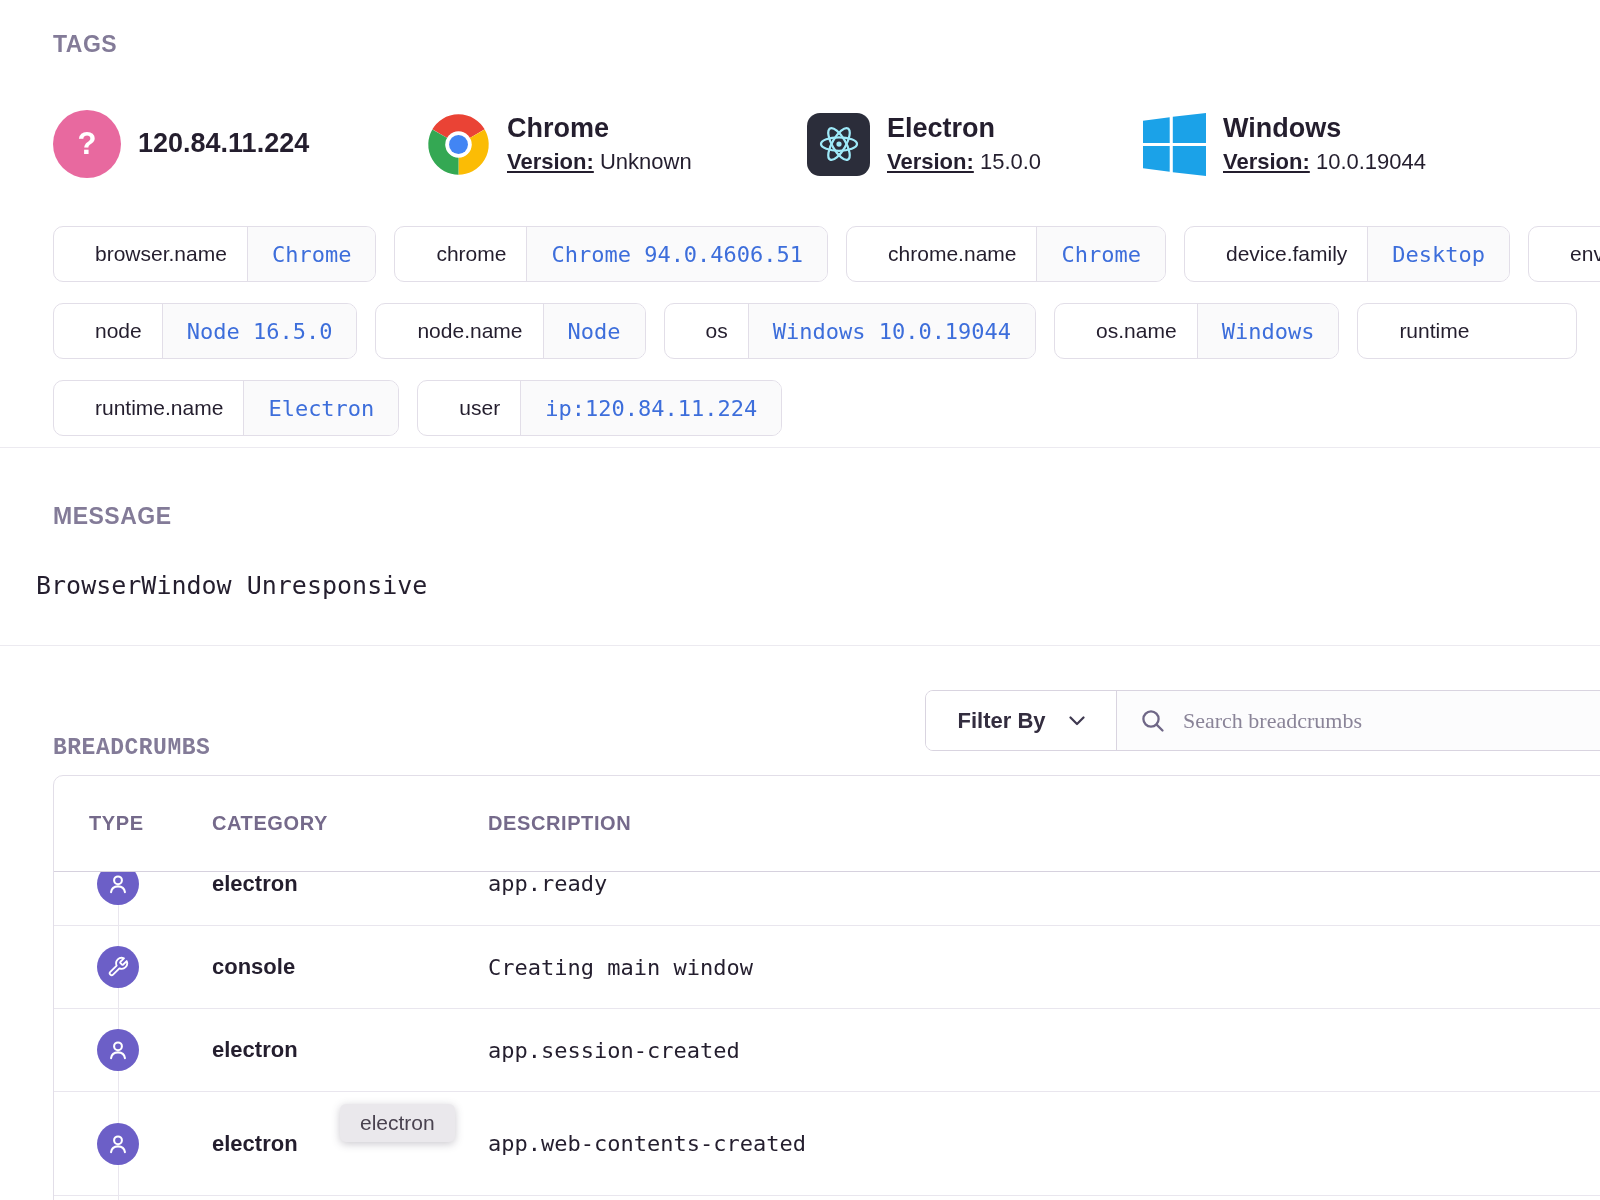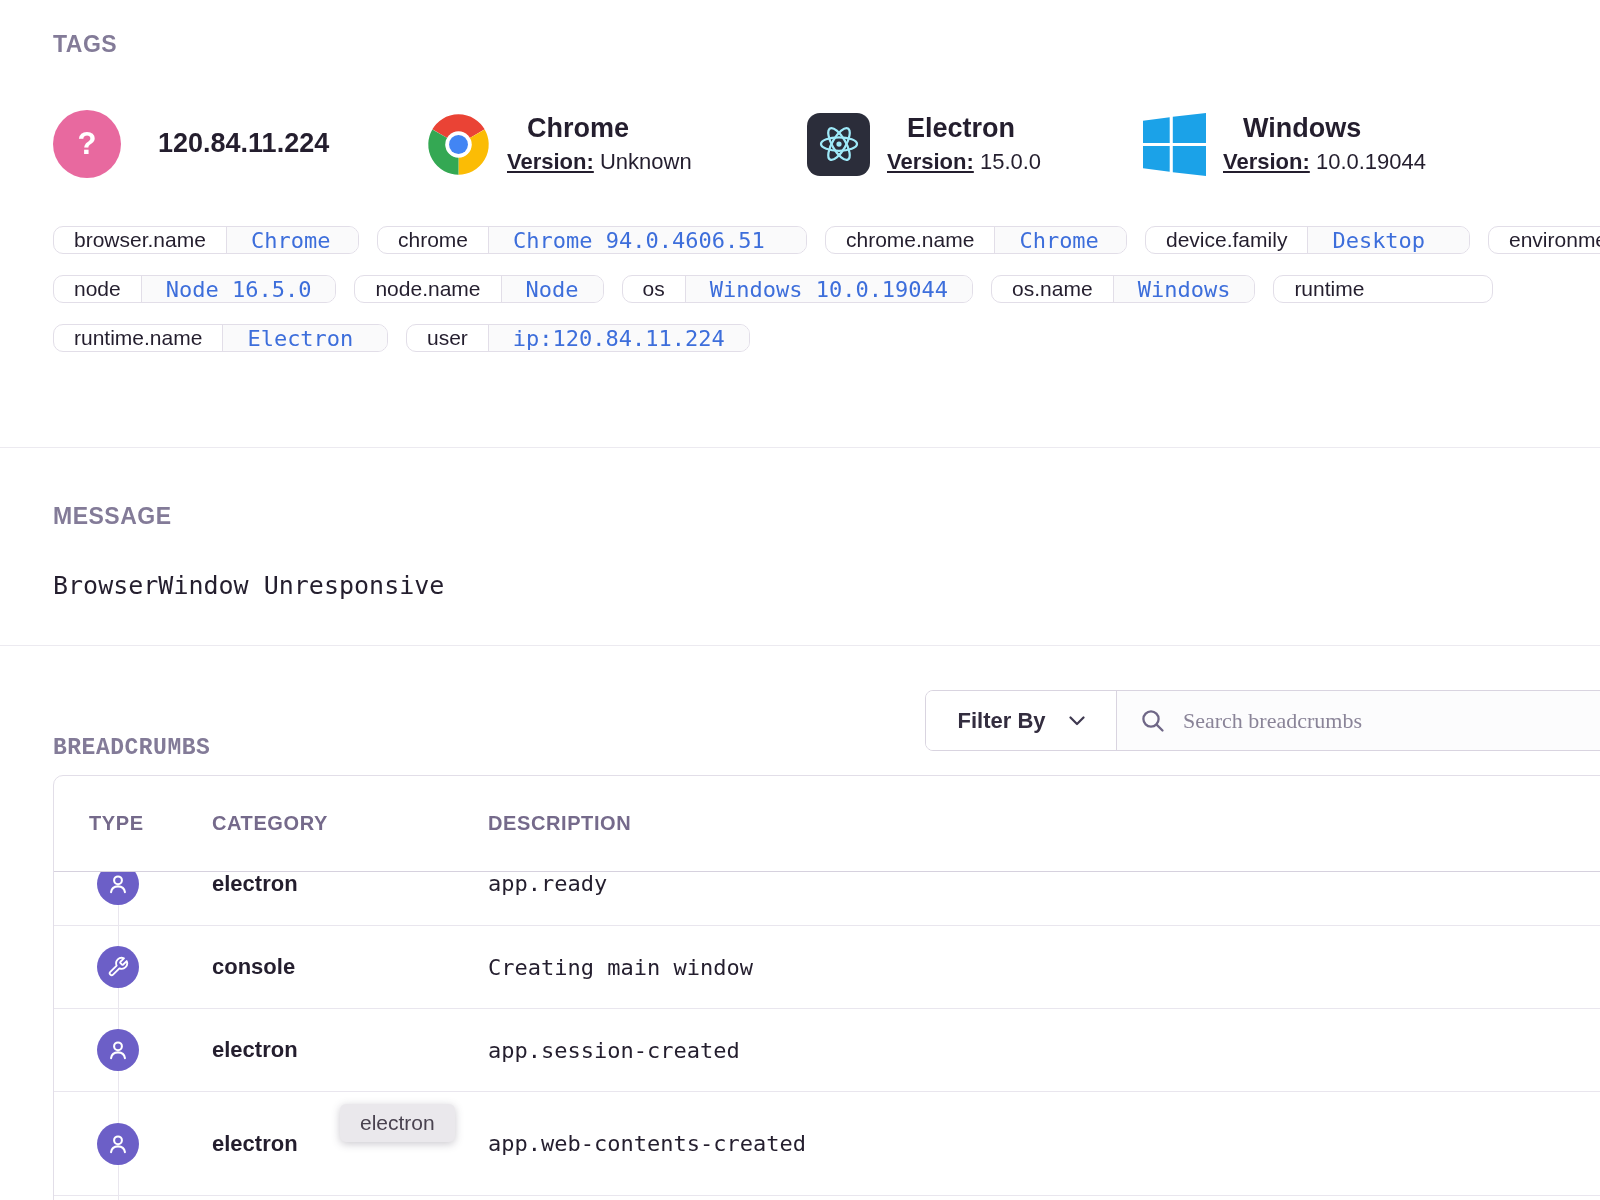--- a/index.html
+++ b/index.html
@@ -5,41 +5,41 @@
   html,body{margin:0;padding:0;}
   body{font-family:"Liberation Sans", sans-serif; background:#fff;}
   .page{position:relative;width:1600px;height:1200px;overflow:hidden;background:#fff;color:var(--text-dark);}
 
   .sec-title{position:absolute;left:53px;font-size:23px;font-weight:bold;letter-spacing:.5px;color:var(--heading-muted);}
 
   
   .cards{position:absolute;left:53px;top:110px;right:0;display:flex;align-items:center;}
   .card{display:flex;align-items:center;}
   .card .txt{margin-left:17px;}
-  .card .big-name{font-size:27px;font-weight:bold;color:var(--text-dark);line-height:1.15;margin-left:20px;}
+  .card .big-name{font-size:27px;font-weight:bold;color:var(--text-dark);line-height:1.15;}
   .card .ver{font-size:22px;color:var(--text-dark);margin-top:4px;}
   .card .ver b{font-weight:bold;text-decoration:underline;}
   .avatar-q{width:68px;height:68px;border-radius:50%;background:var(--avatar-pink);display:flex;align-items:center;justify-content:center;color:#fff;font-size:31px;font-weight:600;}
   .logo{width:63px;height:63px;flex:0 0 auto;}
   .electron-tile{background:var(--electron-tile);border-radius:13px;display:flex;align-items:center;justify-content:center;}
   .ip-card{width:374px;}
   .chrome-card{width:380px;}
   .electron-card{width:336px;}
 
   
   .pills{position:absolute;left:53px;top:226px;width:1700px;}
   .pill-row{display:flex;flex-wrap:nowrap;margin-bottom:21px;}
-  .pill{box-sizing:border-box;display:flex;align-items:stretch;height:28px;border:1px solid var(--border);border-radius:10px;margin-right:18px;flex:0 0 auto;overflow:hidden;background:#fff;}
+  .pill{box-sizing:border-box;display:flex;align-items:stretch;height:56px;border:1px solid var(--border);border-radius:10px;margin-right:18px;flex:0 0 auto;overflow:hidden;background:#fff;padding-left:21px;}
   .pill-key{display:flex;align-items:center;padding:0 20px;font-size:21px;color:var(--text-dark);white-space:nowrap;}
   .pill-val{display:flex;align-items:center;gap:9px;padding:0 24px;border-left:1px solid var(--border);background:#fafafb;font-family:"DejaVu Sans Mono", monospace;font-size:22px;color:var(--link-blue);white-space:nowrap;flex:1 1 auto;}
 
   .divider{position:absolute;left:0;width:1600px;height:1px;background:#eceaf0;}
 
   
-  .message-text{position:absolute;left:53px;top:571px;font-family:"DejaVu Sans Mono", monospace;font-size:25px;color:var(--text-dark);}
+  .message-text{position:absolute;left:36px;top:571px;font-family:"DejaVu Sans Mono", monospace;font-size:25px;color:var(--text-dark);}
 
   
   .crumb-ctl{position:absolute;left:925px;top:690px;width:700px;height:59px;display:flex;border:1px solid #d9d4e0;border-radius:8px;overflow:hidden;background:#fff;}
   .filter-btn{width:190px;display:flex;align-items:center;justify-content:center;gap:23px;background:#fff;border-right:1px solid #d9d4e0;cursor:pointer;}
   .filter-btn span{font-size:22px;font-weight:bold;color:#332d3f;}
   .search-box{flex:1;display:flex;align-items:center;background:#fcfcfd;padding-left:22px;gap:14px;}
   .search-box input{border:none;outline:none;background:transparent;font-family:Liberation Serif, serif;font-size:22px;color:#3a3444;width:400px;}
   .search-box input::placeholder{color:#8a8498;}
 
   

